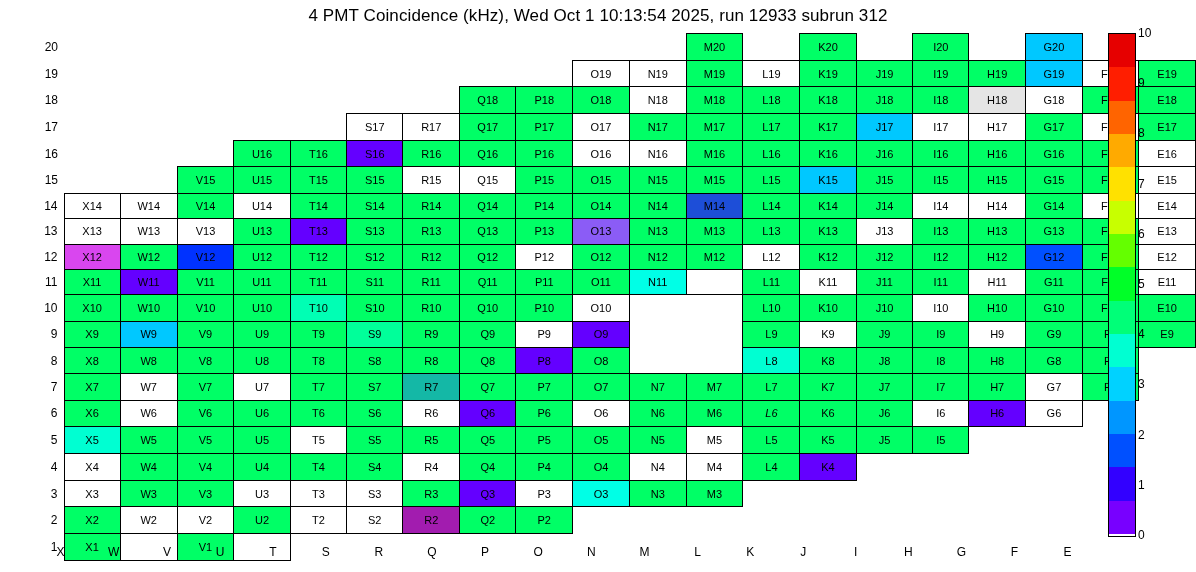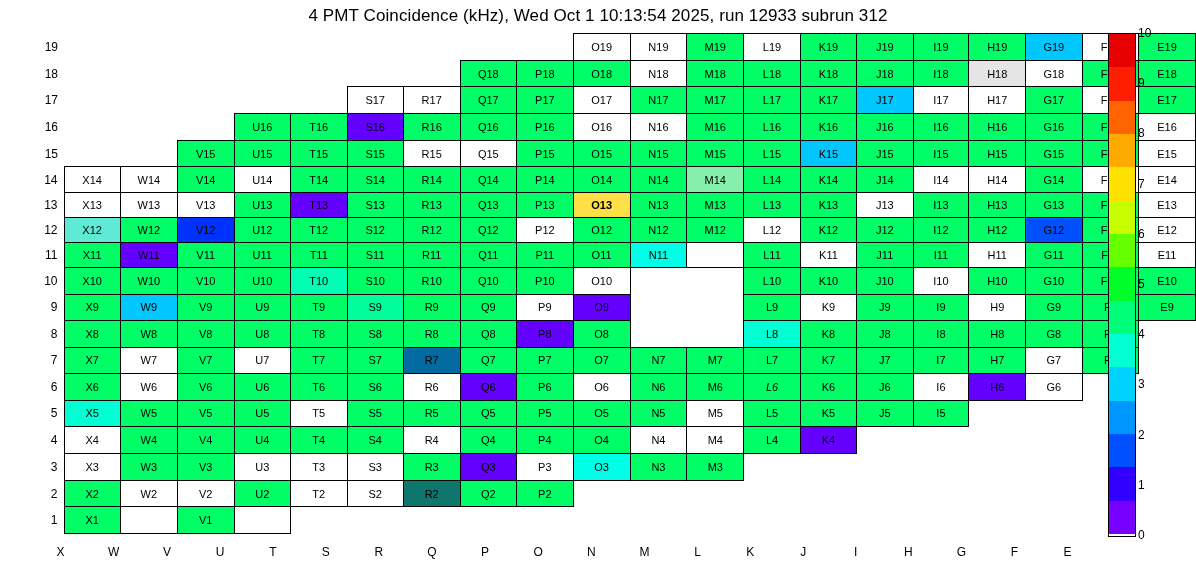--- a/index.html
+++ b/index.html
@@ -40,20 +40,43 @@
   }
 </style>
 </head>
 <body>
 
 <div id="title">4 PMT Coincidence (kHz), Wed Oct  1 10:13:54 2025, run 12933 subrun 312</div>
 
 <div id="plot">
   <table class="grid">
     <tbody id="grid-body">
+        <tr>
+          <td class="rowlab">20</td>
+          <td style="border: none; background: rgb(255, 255, 255); width: 59px; height: 24.2px;"></td>
+          <td style="border: none; background: rgb(255, 255, 255); width: 59px; height: 24.2px;"></td>
+          <td style="border: none; background: rgb(255, 255, 255); width: 59px; height: 24.2px;"></td>
+          <td style="border: none; background: rgb(255, 255, 255); width: 59px; height: 24.2px;"></td>
+          <td style="border: none; background: rgb(255, 255, 255); width: 59px; height: 24.2px;"></td>
+          <td style="border: none; background: rgb(255, 255, 255); width: 59px; height: 24.2px;"></td>
+          <td style="border: none; background: rgb(255, 255, 255); width: 59px; height: 24.2px;"></td>
+          <td style="border: none; background: rgb(255, 255, 255); width: 59px; height: 24.2px;"></td>
+          <td style="border: none; background: rgb(255, 255, 255); width: 59px; height: 24.2px;"></td>
+          <td style="border: none; background: rgb(255, 255, 255); width: 59px; height: 24.2px;"></td>
+          <td style="border: none; background: rgb(255, 255, 255); width: 59px; height: 24.2px;"></td>
+          <td class="cell" style="background: rgb(0, 255, 102);">M20</td>
+          <td style="border: none; background: rgb(255, 255, 255); width: 59px; height: 24.2px;"></td>
+          <td class="cell" style="background: rgb(0, 255, 102);">K20</td>
+          <td style="border: none; background: rgb(255, 255, 255); width: 59px; height: 24.2px;"></td>
+          <td class="cell" style="background: rgb(0, 255, 102);">I20</td>
+          <td style="border: none; background: rgb(255, 255, 255); width: 59px; height: 24.2px;"></td>
+          <td class="cell" style="background: rgb(0, 200, 255);">G20</td>
+          <td style="border: none; background: rgb(255, 255, 255); width: 59px; height: 24.2px;"></td>
+          <td style="border: none; background: rgb(255, 255, 255); width: 59px; height: 24.2px;"></td>
+        </tr>
         <tr>
           <td class="rowlab">19</td>
           <td style="border: none; background: rgb(255, 255, 255); width: 59px; height: 24.2px;"></td>
           <td style="border: none; background: rgb(255, 255, 255); width: 59px; height: 24.2px;"></td>
           <td style="border: none; background: rgb(255, 255, 255); width: 59px; height: 24.2px;"></td>
           <td style="border: none; background: rgb(255, 255, 255); width: 59px; height: 24.2px;"></td>
           <td style="border: none; background: rgb(255, 255, 255); width: 59px; height: 24.2px;"></td>
           <td style="border: none; background: rgb(255, 255, 255); width: 59px; height: 24.2px;"></td>
           <td style="border: none; background: rgb(255, 255, 255); width: 59px; height: 24.2px;"></td>
           <td style="border: none; background: rgb(255, 255, 255); width: 59px; height: 24.2px;"></td>
@@ -168,56 +191,56 @@
           <td class="cell" style="background: rgb(255, 255, 255);">W14</td>
           <td class="cell" style="background: rgb(0, 255, 102);">V14</td>
           <td class="cell" style="background: rgb(255, 255, 255);">U14</td>
           <td class="cell" style="background: rgb(0, 255, 102);">T14</td>
           <td class="cell" style="background: rgb(0, 255, 102);">S14</td>
           <td class="cell" style="background: rgb(0, 255, 102);">R14</td>
           <td class="cell" style="background: rgb(0, 255, 102);">Q14</td>
           <td class="cell" style="background: rgb(0, 255, 102);">P14</td>
           <td class="cell" style="background: rgb(0, 255, 102);">O14</td>
           <td class="cell" style="background: rgb(0, 255, 102);">N14</td>
-          <td class="cell" style="background: #86efac;">M14</td>
+          <td class="cell" style="background: #1d4ed8;">M14</td>
           <td class="cell" style="background: rgb(0, 255, 102);">L14</td>
           <td class="cell" style="background: rgb(0, 255, 102);">K14</td>
           <td class="cell" style="background: rgb(0, 255, 102);">J14</td>
           <td class="cell" style="background: rgb(255, 255, 255);">I14</td>
           <td class="cell" style="background: rgb(255, 255, 255);">H14</td>
           <td class="cell" style="background: rgb(0, 255, 102);">G14</td>
           <td class="cell" style="background: rgb(255, 255, 255);">F14</td>
           <td class="cell" style="background: rgb(255, 255, 255);">E14</td>
         </tr>
         <tr>
           <td class="rowlab">13</td>
           <td class="cell" style="background: rgb(255, 255, 255);">X13</td>
           <td class="cell" style="background: rgb(255, 255, 255);">W13</td>
           <td class="cell" style="background: rgb(255, 255, 255);">V13</td>
           <td class="cell" style="background: rgb(0, 255, 102);">U13</td>
           <td class="cell" style="background: rgb(100, 0, 255);">T13</td>
           <td class="cell" style="background: rgb(0, 255, 102);">S13</td>
           <td class="cell" style="background: rgb(0, 255, 102);">R13</td>
           <td class="cell" style="background: rgb(0, 255, 102);">Q13</td>
           <td class="cell" style="background: rgb(0, 255, 102);">P13</td>
-          <td class="cell" style="background: #fde047; font-weight: bold;">O13</td>
+          <td class="cell" style="background: #8b5cf6;">O13</td>
           <td class="cell" style="background: rgb(0, 255, 102);">N13</td>
           <td class="cell" style="background: rgb(0, 255, 102);">M13</td>
           <td class="cell" style="background: rgb(0, 255, 102);">L13</td>
           <td class="cell" style="background: rgb(0, 255, 102);">K13</td>
           <td class="cell" style="background: rgb(255, 255, 255);">J13</td>
           <td class="cell" style="background: rgb(0, 255, 102);">I13</td>
           <td class="cell" style="background: rgb(0, 255, 102);">H13</td>
           <td class="cell" style="background: rgb(0, 255, 102);">G13</td>
           <td class="cell" style="background: rgb(0, 255, 102);">F13</td>
           <td class="cell" style="background: rgb(255, 255, 255);">E13</td>
         </tr>
         <tr>
           <td class="rowlab">12</td>
-          <td class="cell" style="background: #5eead4;">X12</td>
+          <td class="cell" style="background: #d946ef;">X12</td>
           <td class="cell" style="background: rgb(0, 255, 102);">W12</td>
           <td class="cell" style="background: rgb(0, 50, 255);">V12</td>
           <td class="cell" style="background: rgb(0, 255, 102);">U12</td>
           <td class="cell" style="background: rgb(0, 255, 102);">T12</td>
           <td class="cell" style="background: rgb(0, 255, 102);">S12</td>
           <td class="cell" style="background: rgb(0, 255, 102);">R12</td>
           <td class="cell" style="background: rgb(0, 255, 102);">Q12</td>
           <td class="cell" style="background: rgb(255, 255, 255);">P12</td>
           <td class="cell" style="background: rgb(0, 255, 102);">O12</td>
           <td class="cell" style="background: rgb(0, 255, 102);">N12</td>
@@ -324,21 +347,21 @@
           <td style="border: none; background: rgb(255, 255, 255); width: 59px; height: 24.2px;"></td>
         </tr>
         <tr>
           <td class="rowlab">7</td>
           <td class="cell" style="background: rgb(0, 255, 102);">X7</td>
           <td class="cell" style="background: rgb(255, 255, 255);">W7</td>
           <td class="cell" style="background: rgb(0, 255, 102);">V7</td>
           <td class="cell" style="background: rgb(255, 255, 255);">U7</td>
           <td class="cell" style="background: rgb(0, 255, 102);">T7</td>
           <td class="cell" style="background: rgb(0, 255, 102);">S7</td>
-          <td class="cell" style="background: #0369a1; margin-top: 28px;">R7</td>
+          <td class="cell" style="background: #14b8a6; margin-top: 28px;">R7</td>
           <td class="cell" style="background: rgb(0, 255, 102);">Q7</td>
           <td class="cell" style="background: rgb(0, 255, 102);">P7</td>
           <td class="cell" style="background: rgb(0, 255, 102);">O7</td>
           <td class="cell" style="background: rgb(0, 255, 102);">N7</td>
           <td class="cell" style="background: rgb(0, 255, 102);">M7</td>
           <td class="cell" style="background: rgb(0, 255, 102);">L7</td>
           <td class="cell" style="background: rgb(0, 255, 102);">K7</td>
           <td class="cell" style="background: rgb(0, 255, 102);">J7</td>
           <td class="cell" style="background: rgb(0, 255, 102);">I7</td>
           <td class="cell" style="background: rgb(0, 255, 102);">H7</td>
@@ -439,21 +462,21 @@
           <td style="border: none; background: rgb(255, 255, 255); width: 59px; height: 24.2px;"></td>
         </tr>
         <tr>
           <td class="rowlab">2</td>
           <td class="cell" style="background: rgb(0, 255, 102);">X2</td>
           <td class="cell" style="background: rgb(255, 255, 255);">W2</td>
           <td class="cell" style="background: rgb(255, 255, 255);">V2</td>
           <td class="cell" style="background: rgb(0, 255, 102);">U2</td>
           <td class="cell" style="background: rgb(255, 255, 255);">T2</td>
           <td class="cell" style="background: rgb(255, 255, 255);">S2</td>
-          <td class="cell" style="background: #0f766e;">R2</td>
+          <td class="cell" style="background: #a21caf;">R2</td>
           <td class="cell" style="background: rgb(0, 255, 102);">Q2</td>
           <td class="cell" style="background: rgb(0, 255, 102);">P2</td>
           <td style="border: none; background: rgb(255, 255, 255); width: 59px; height: 24.2px;"></td>
           <td style="border: none; background: rgb(255, 255, 255); width: 59px; height: 24.2px;"></td>
           <td style="border: none; background: rgb(255, 255, 255); width: 59px; height: 24.2px;"></td>
           <td style="border: none; background: rgb(255, 255, 255); width: 59px; height: 24.2px;"></td>
           <td style="border: none; background: rgb(255, 255, 255); width: 59px; height: 24.2px;"></td>
           <td style="border: none; background: rgb(255, 255, 255); width: 59px; height: 24.2px;"></td>
           <td style="border: none; background: rgb(255, 255, 255); width: 59px; height: 24.2px;"></td>
           <td style="border: none; background: rgb(255, 255, 255); width: 59px; height: 24.2px;"></td>

